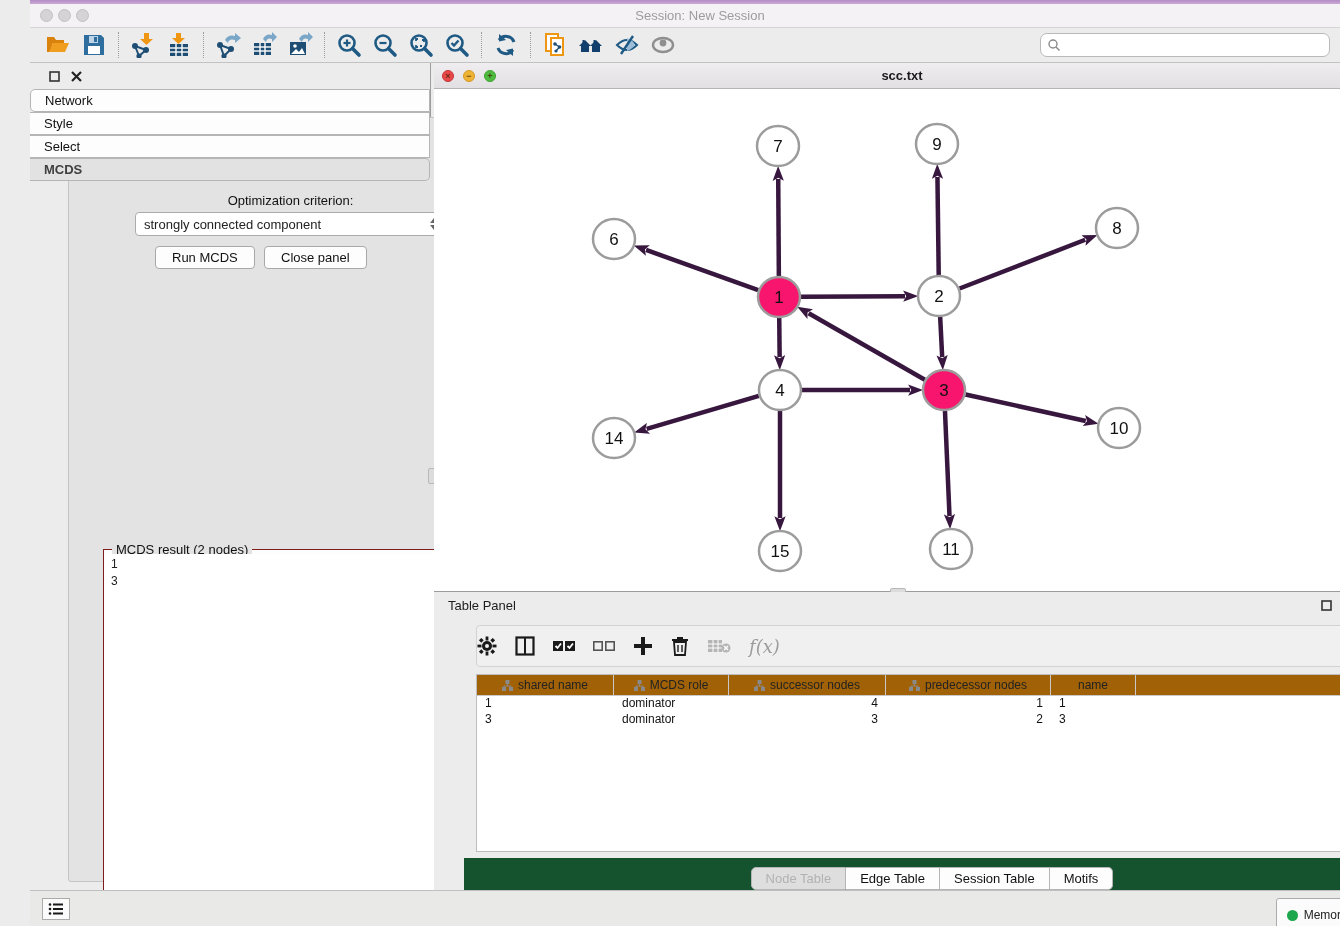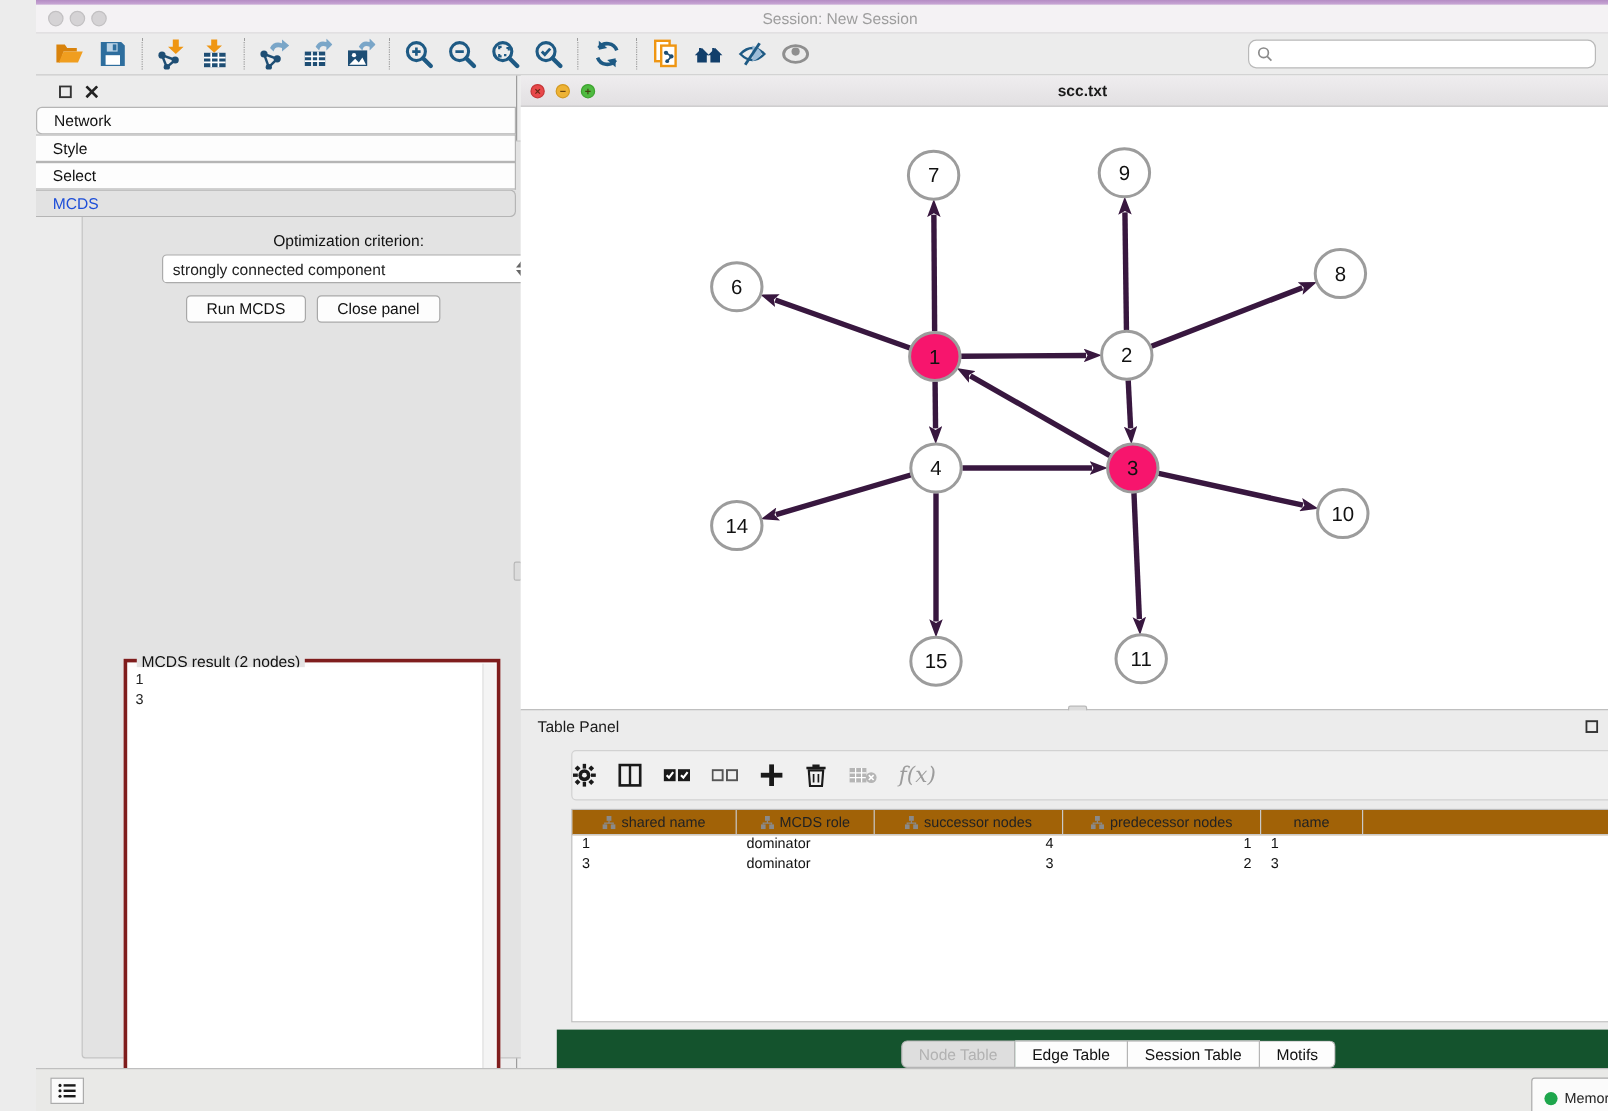--- a/index.html
+++ b/index.html
@@ -23,33 +23,33 @@
 
   
   #control-panel { left:0; top:63px; width:401px; height:827px; background:#ececec; border-right:1px solid #9c9c9c; }
   .panel-head { height:26px; display:flex; align-items:center; padding:0 10px; }
   .panel-head .title { flex:1; font-size:13px; color:#1c1c1c; }
   .wbtn { width:16px; height:16px; display:flex; align-items:center; justify-content:center; margin-left:6px; }
   .tabs-row { display:flex; justify-content:center; position:relative; z-index:2;flex-direction:column; }
   .tab { padding:3px 14px; font-size:13px; background:#fdfdfd; border:1px solid #b5b5b5; border-left:none; color:#111; }
   .tab:first-child { border-left:1px solid #b5b5b5; border-radius:5px 0 0 5px; }
   .tab:last-child { border-radius:0 5px 5px 0; }
-  .tab.active { background:#e2e2e2; color:#1d4ed8; }
+  .tab.active { background:#e2e2e2; color:#404040;font-weight:bold; }
   #cp-body { left:8px; top:54px; width:385px; height:765px; background:#e3e3e3; border:1px solid #c4c4c4; border-radius:3px; }
   #opt-label { top:75px; width:100%; text-align:center; font-size:13px; color:#111; }
   #criterion-select { left:36px; top:94px; width:312px; height:24px; background:#fff; border:1px solid #ababab; border-radius:4px; display:flex; align-items:center; padding:0 8px; font-size:13px; }
   #criterion-select .val { flex:1; }
   .stepper { display:flex; flex-direction:column; gap:2px; }
   .stepper i { width:0; height:0; border-left:4px solid transparent; border-right:4px solid transparent; }
   .stepper .up { border-bottom:5px solid #666; }
   .stepper .dn { border-top:5px solid #666; }
   .cpbtn { height:23px; background:#fdfdfd; border:1px solid #a8a8a8; border-radius:4px; font-size:13px; padding:0 16px; color:#111; position:absolute; top:128px; }
   #run-btn { left:86px; }
   #close-btn { left:195px; }
-  #result-group { left:4px; top:431px; width:314px; height:376px; border:3px solid #7f1d1d; background:#fdfdfd; }
+  #result-group { left:4px; top:431px; width:374px; height:376px; border:1px solid #7f1d1d; background:#fdfdfd; }
   #result-title { position:absolute; top:-8px; left:8px; background:#e3e3e3; padding:0 4px; font-size:13px; color:#111; }
   #result-text { position:absolute; left:1px; top:4px; right:12px; bottom:1px; background:#fff; font-size:12px; line-height:17px; padding:2px 6px; white-space:pre; }
   #result-scroll { position:absolute; top:1px; right:1px; width:11px; bottom:1px; background:#f4f4f4; border-left:1px solid #e0e0e0; }
 
   
   .grip { background:#dcdcdc; border:1px solid #b8b8b8; border-radius:2px; }
 
   
   #net-window { left:404px; top:63px; width:936px; height:529px; background:#fff; border-bottom:1px solid #9c9c9c; }
   #net-titlebar { height:26px; background:linear-gradient(#efedef,#e2e0e2); border-bottom:1px solid #b5b3b5; position:relative; }

